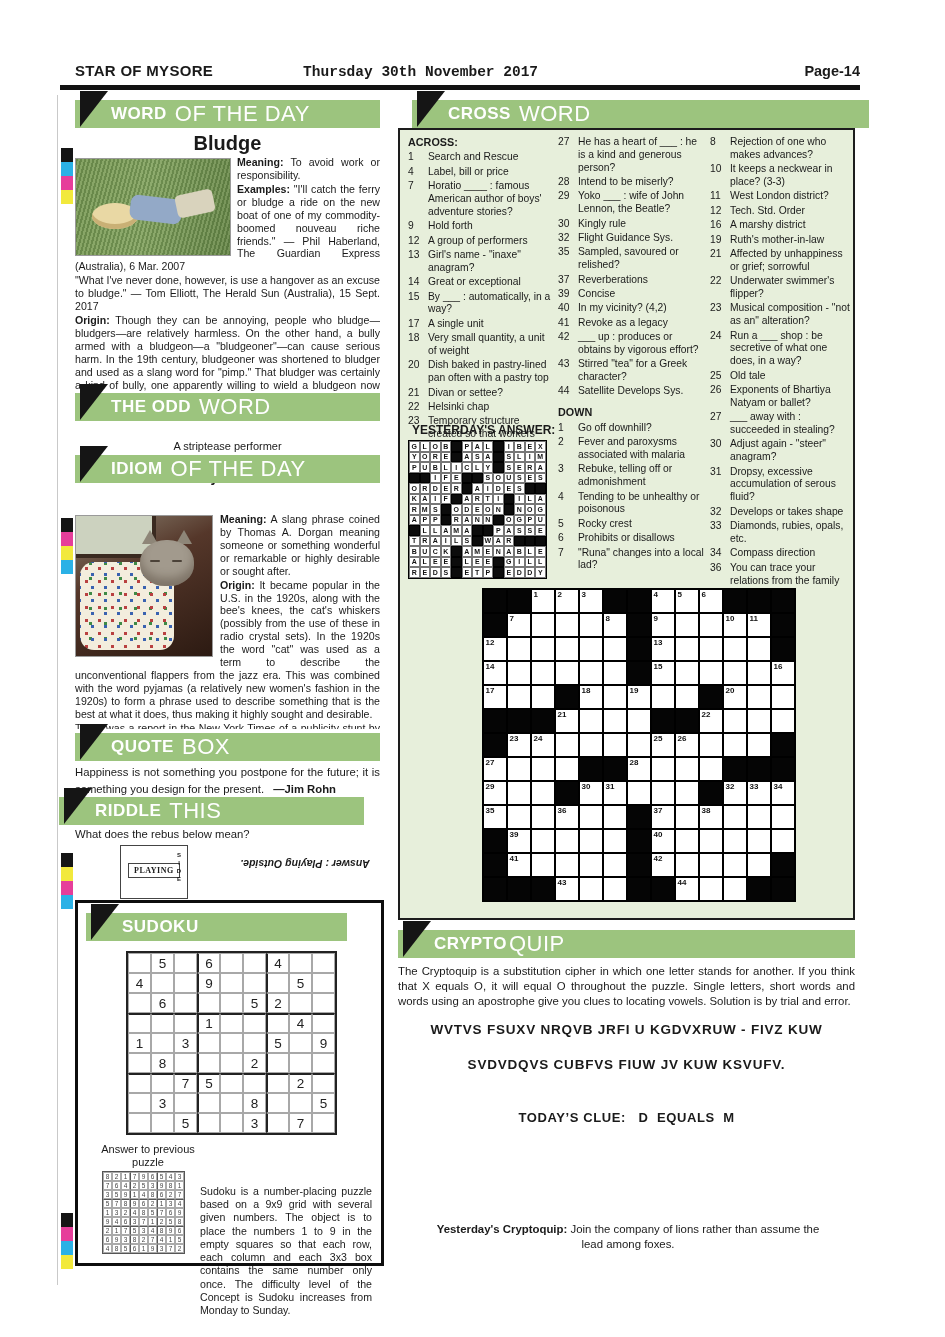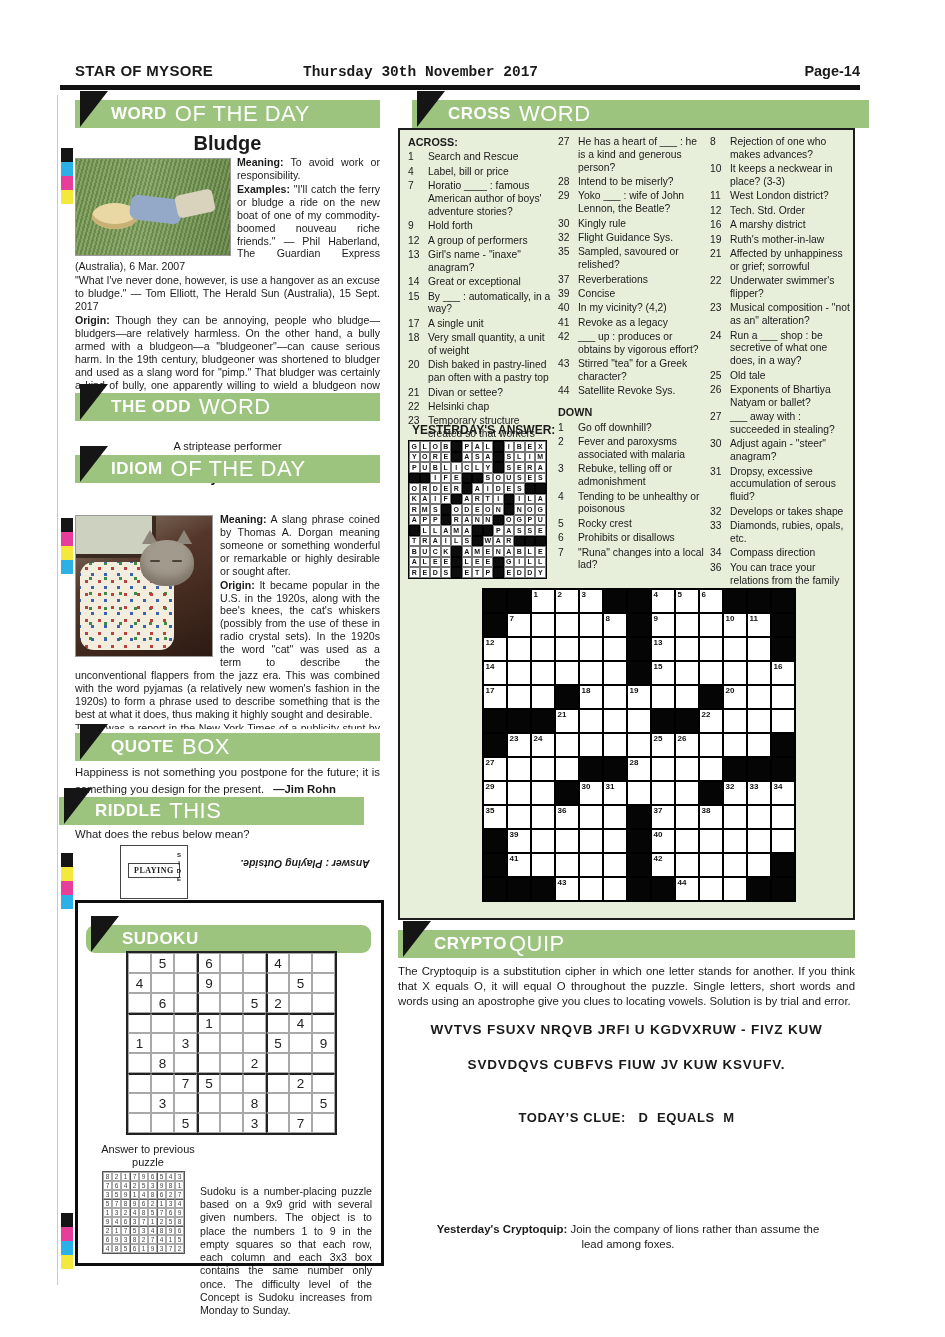--- a/index.html
+++ b/index.html
@@ -186,21 +186,21 @@
     <span class="b2">THIS</span>
   </div>
   <div class="abs" id="riddle-q" style="left:75px;top:828px;width:305px;">What does the rebus below mean?</div>
   <div class="abs" id="rebus" style="left:120px;top:845px;">
     <span class="inner">PLAYING</span>
     <span class="side">SIDE</span>
   </div>
   <div class="abs" id="riddle-answer" style="left:230px;top:858px;width:150px;">Answer : Playing Outside.</div>
 
   <div class="abs" id="sudoku-box">
-    <div class="bar" style="left:8px;top:22px;width:285px;border-radius:9px;">
+    <div class="bar" style="left:8px;top:10px;width:261px;">
       <span class="fold"></span>
       <span class="b1">SUDOKU</span>
       <span class="b2"></span>
     </div>
     <div class="abs" id="su-grid" style="left:48px;top:48px;">
         <div class="suc"></div>
         <div class="suc">5</div>
         <div class="suc"></div>
         <div class="suc bl">6</div>
         <div class="suc"></div>
@@ -480,21 +480,21 @@
           <div class="clue">
             <span class="cn">42</span>
             <span class="ct">___ up : produces or obtains by vigorous effort?</span>
           </div>
           <div class="clue">
             <span class="cn">43</span>
             <span class="ct">Stirred "tea" for a Greek character?</span>
           </div>
           <div class="clue">
             <span class="cn">44</span>
-            <span class="ct">Satellite Revoke Sys.</span>
+            <span class="ct">Satellite Develops Sys.</span>
           </div>
         </div>
       <div class="cluehead" style="margin-top:8px;">DOWN</div>
       <div id="clue-col2b">
           <div class="clue">
             <span class="cn">1</span>
             <span class="ct">Go off downhill?</span>
           </div>
           <div class="clue">
             <span class="cn">2</span>

